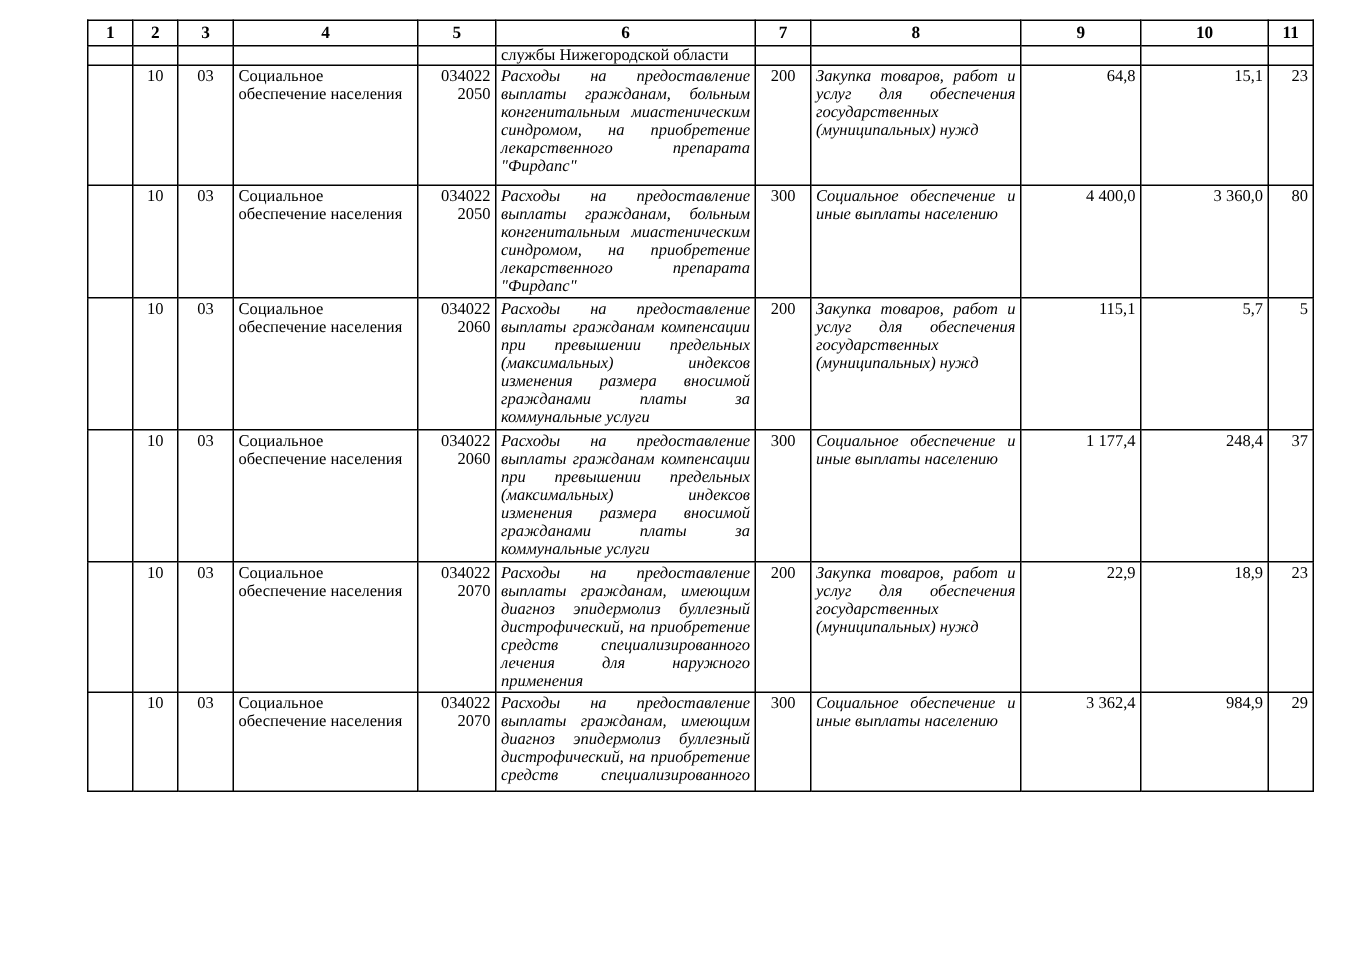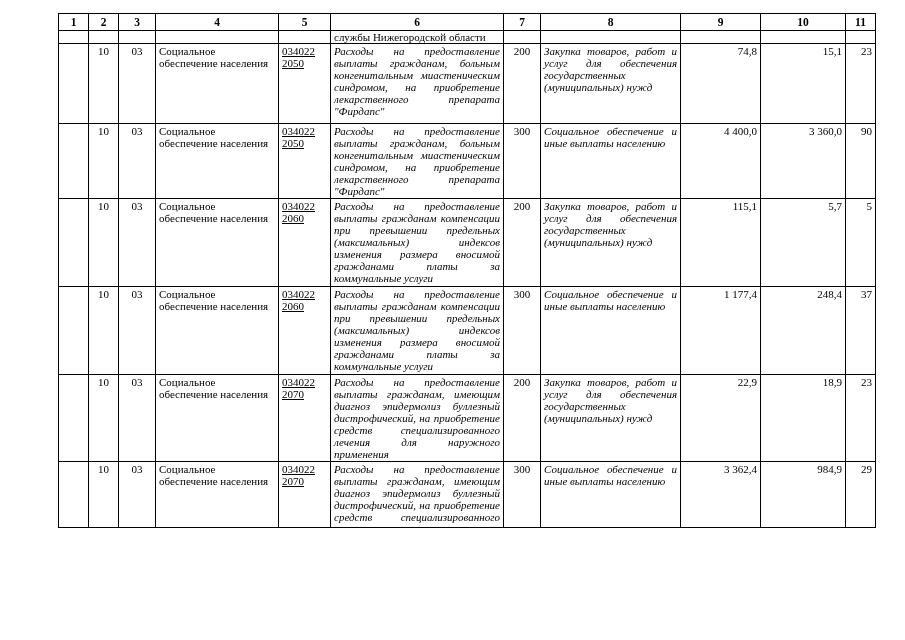--- a/index.html
+++ b/index.html
@@ -33,21 +33,21 @@
   tr.hdr th {
     font-weight: bold;
     text-align: center;
     font-size: 11.5px;
     padding: 2px 0;
     height: 16px;
   }
   tr.cont-row { height: 13px; }
   tr.cont-row td { padding-top: 0; padding-bottom: 0; }
   .ctr  { text-align: center; }
-  .code { text-align: left; text-decoration: underline; }
+  .code { text-align: right; }
   .just { text-align: justify; font-style: italic; }
   .runover { text-align-last: justify; }
   .num {
     vertical-align: bottom;
     text-align: right;
     padding-right: 4px;
     padding-bottom: 2px;
     white-space: nowrap;
   }
   tr.r1 { height: 80px; }
@@ -108,37 +108,37 @@
 
     <tr class="r1">
       <td></td>
       <td class="ctr">10</td>
       <td class="ctr">03</td>
       <td>Социальное обеспечение населения</td>
       <td class="code">034022 2050</td>
       <td class="just">Расходы на предоставление выплаты гражданам, больным конгенитальным миастеническим синдромом, на приобретение лекарственного препарата "Фирдапс"</td>
       <td class="ctr">200</td>
       <td class="just">Закупка товаров, работ и услуг для обеспечения государственных (муниципальных) нужд</td>
-      <td class="num">74,8</td>
+      <td class="num">64,8</td>
       <td class="num">15,1</td>
       <td class="num">23</td>
     </tr>
 
     <tr class="r2">
       <td></td>
       <td class="ctr">10</td>
       <td class="ctr">03</td>
       <td>Социальное обеспечение населения</td>
       <td class="code">034022 2050</td>
       <td class="just">Расходы на предоставление выплаты гражданам, больным конгенитальным миастеническим синдромом, на приобретение лекарственного препарата "Фирдапс"</td>
       <td class="ctr">300</td>
       <td class="just">Социальное обеспечение и иные выплаты населению</td>
       <td class="num">4 400,0</td>
       <td class="num">3 360,0</td>
-      <td class="num">90</td>
+      <td class="num">80</td>
     </tr>
 
     <tr class="r3">
       <td></td>
       <td class="ctr">10</td>
       <td class="ctr">03</td>
       <td>Социальное обеспечение населения</td>
       <td class="code">034022 2060</td>
       <td class="just">Расходы на предоставление выплаты гражданам компенсации при превышении предельных (максимальных) индексов изменения размера вносимой гражданами платы за коммунальные услуги</td>
       <td class="ctr">200</td>

